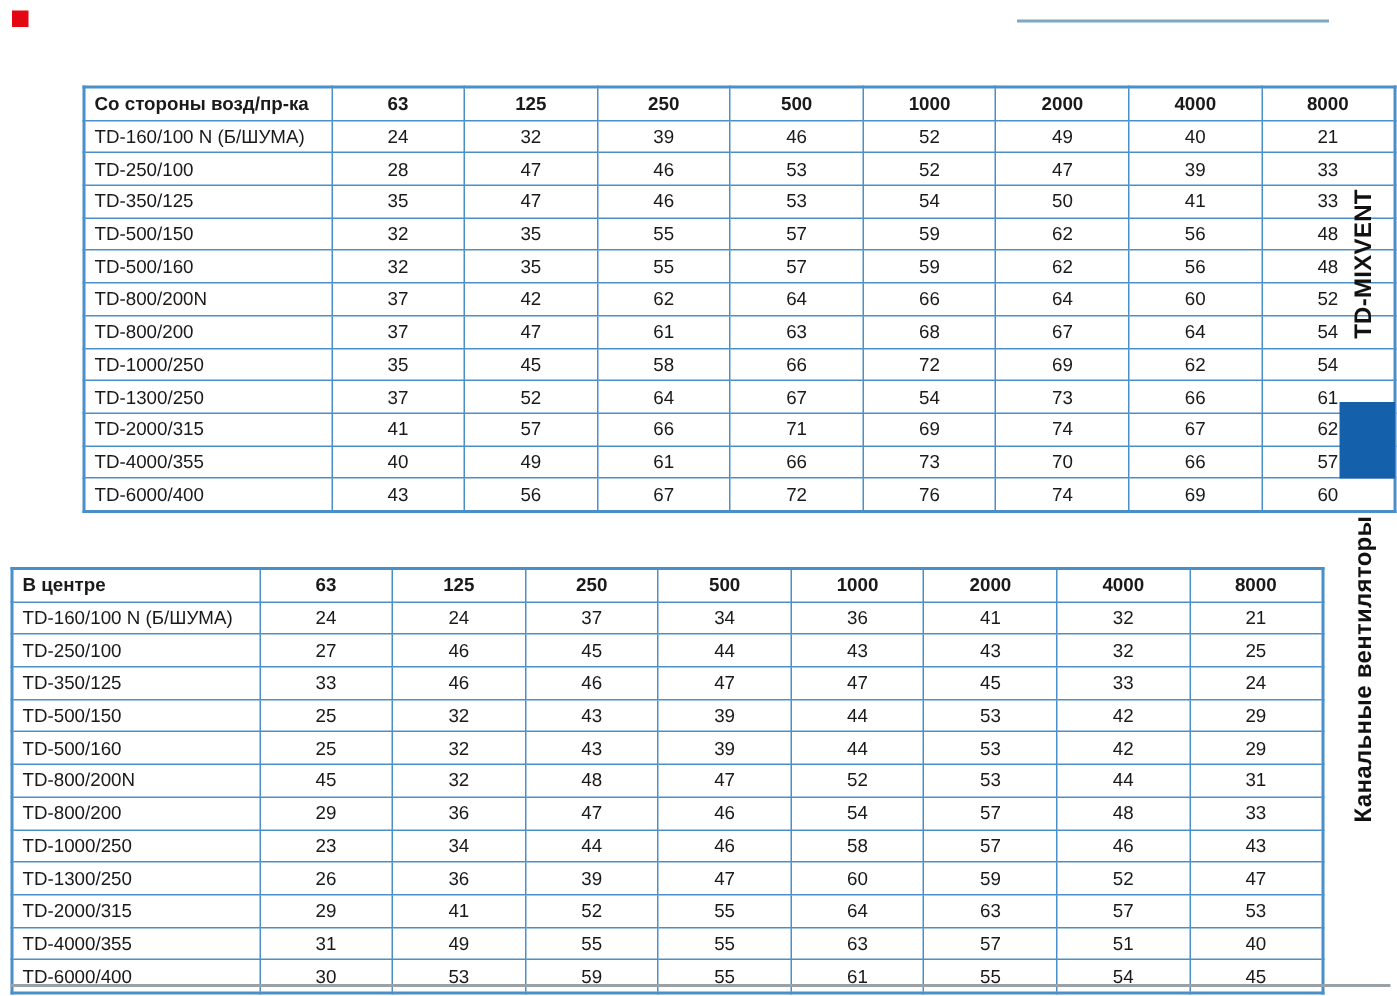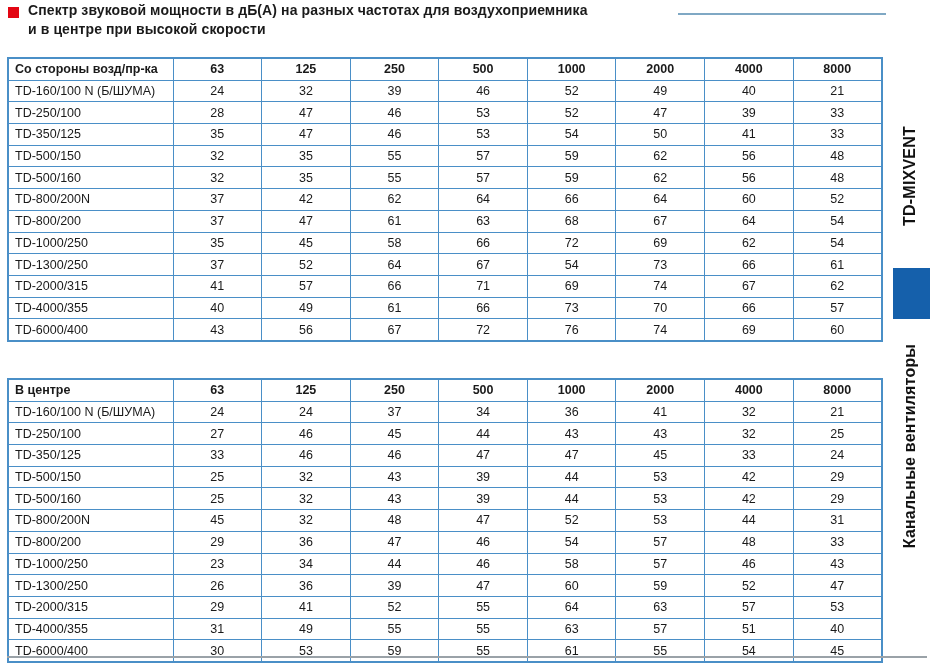--- a/index.html
+++ b/index.html
@@ -30,21 +30,21 @@
     background:var(--rule-blue, #7fa8c4);
   }
 
   
   .data-table {
     position:absolute; left:7px; width:874px;
     border-collapse:collapse; table-layout:fixed;
     font-size:12.5px;
     border:2px solid var(--border-blue, #4a8fc7);
   }
-  .data-table.t1 { top:57px; }
+  .data-table.t1 { top:57px;margin-left:48px; }
   .data-table.t2 { top:378px; }
   .data-table th, .data-table td {
     border:1px solid var(--border-blue, #4a8fc7);
     height:20.7px; padding:0;
     text-align:center; vertical-align:middle;
     font-weight:normal;
     white-space:nowrap; overflow:hidden;
   }
   .data-table thead th { font-weight:bold; }
   .data-table .model-col { text-align:left; padding-left:6px; }
@@ -72,24 +72,20 @@
     width:37px; height:51px;
     background:var(--accent-blue, #1560ab);
   }
 </style>
 </head>
 <body style="--bullet-red: #e30613; --border-blue: #4a8fc7; --accent-blue: #1560ab; --rule-blue: #7fa8c4; --rule-gray: #9aa2a8;">
 
 <div class="page">
 
   <span class="bullet"></span>
-  <div class="title">
-    <span>Спектр звуковой мощности в дБ(А) на разных частотах для воздухоприемника</span><br>
-    <span>и в центре при высокой скорости</span>
-  </div>
   <div class="title-rule"></div>
 
   <table class="data-table t1" data-table="tables.0">
       <colgroup>
         <col class="col-model">
         <col class="col-freq">
         <col class="col-freq">
         <col class="col-freq">
         <col class="col-freq">
         <col class="col-freq">

